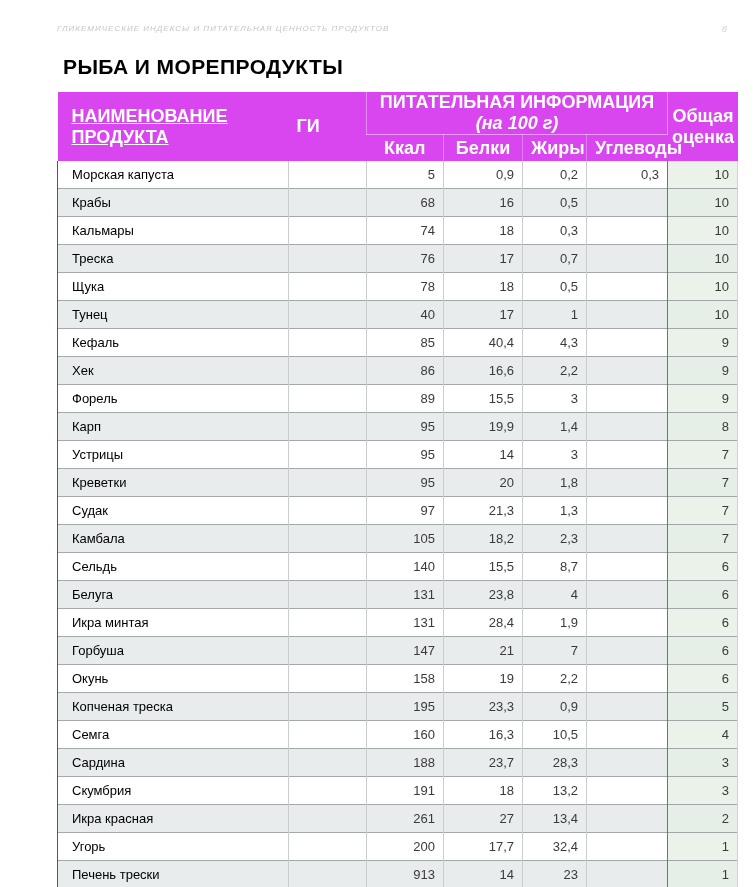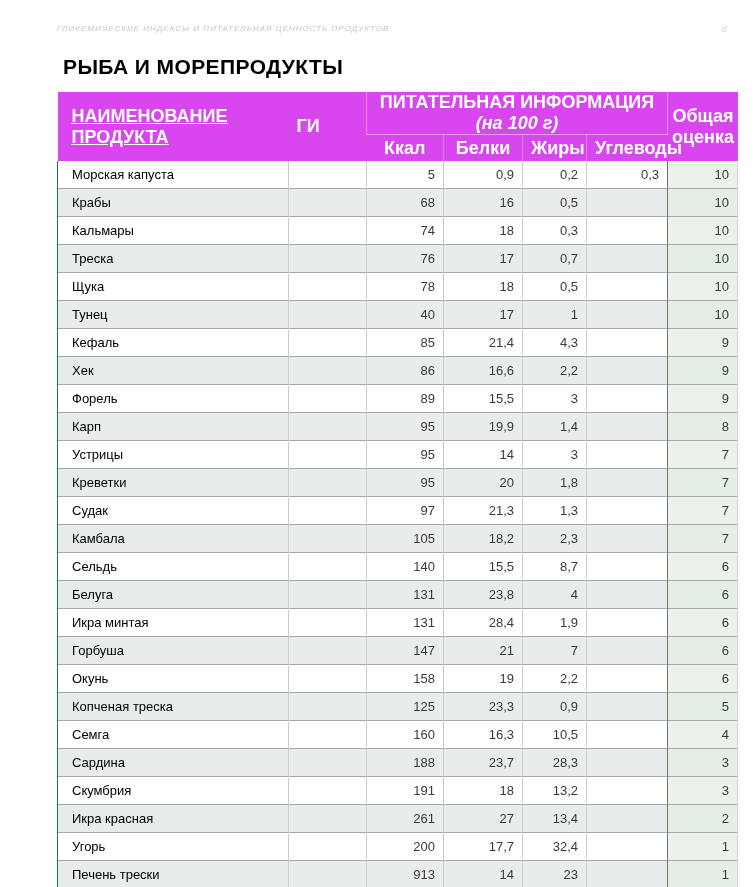--- a/index.html
+++ b/index.html
@@ -171,21 +171,21 @@
           <td class="col-kcal">40</td>
           <td class="col-protein">17</td>
           <td class="col-fat">1</td>
           <td class="col-carbs"></td>
           <td class="col-score">10</td>
         </tr>
         <tr>
           <td class="col-product">Кефаль</td>
           <td class="col-gi"></td>
           <td class="col-kcal">85</td>
-          <td class="col-protein">21,4</td>
+          <td class="col-protein">40,4</td>
           <td class="col-fat">4,3</td>
           <td class="col-carbs"></td>
           <td class="col-score">9</td>
         </tr>
         <tr class="stripe">
           <td class="col-product">Хек</td>
           <td class="col-gi"></td>
           <td class="col-kcal">86</td>
           <td class="col-protein">16,6</td>
           <td class="col-fat">2,2</td>
@@ -287,21 +287,21 @@
           <td class="col-gi"></td>
           <td class="col-kcal">158</td>
           <td class="col-protein">19</td>
           <td class="col-fat">2,2</td>
           <td class="col-carbs"></td>
           <td class="col-score">6</td>
         </tr>
         <tr class="stripe">
           <td class="col-product">Копченая треска</td>
           <td class="col-gi"></td>
-          <td class="col-kcal">125</td>
+          <td class="col-kcal">195</td>
           <td class="col-protein">23,3</td>
           <td class="col-fat">0,9</td>
           <td class="col-carbs"></td>
           <td class="col-score">5</td>
         </tr>
         <tr>
           <td class="col-product">Семга</td>
           <td class="col-gi"></td>
           <td class="col-kcal">160</td>
           <td class="col-protein">16,3</td>

